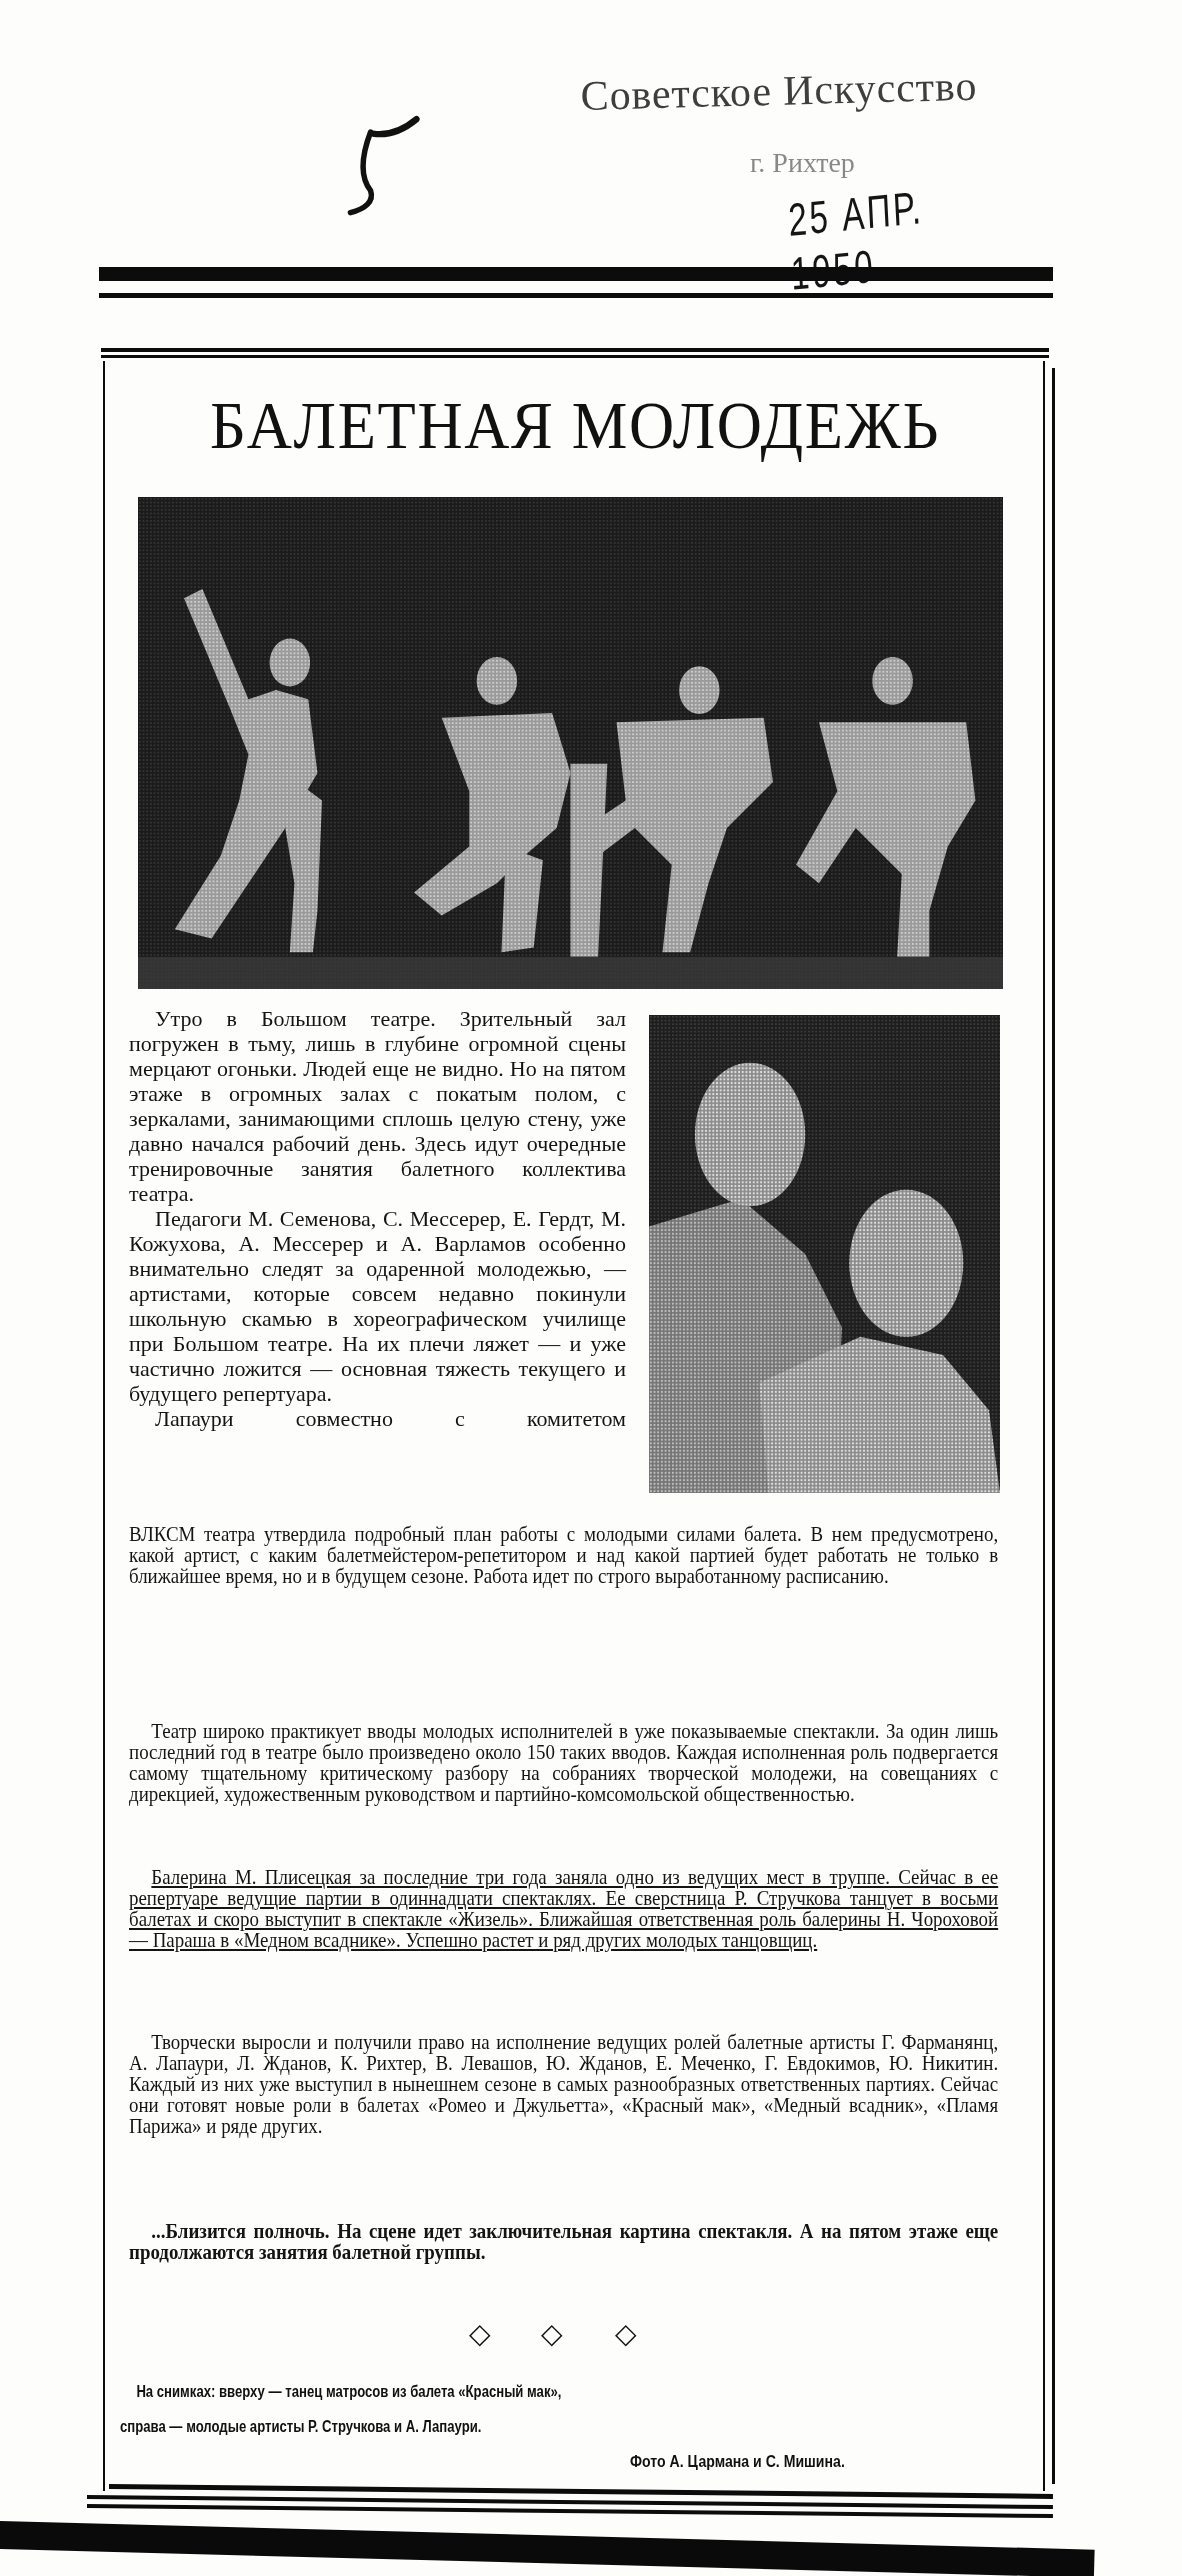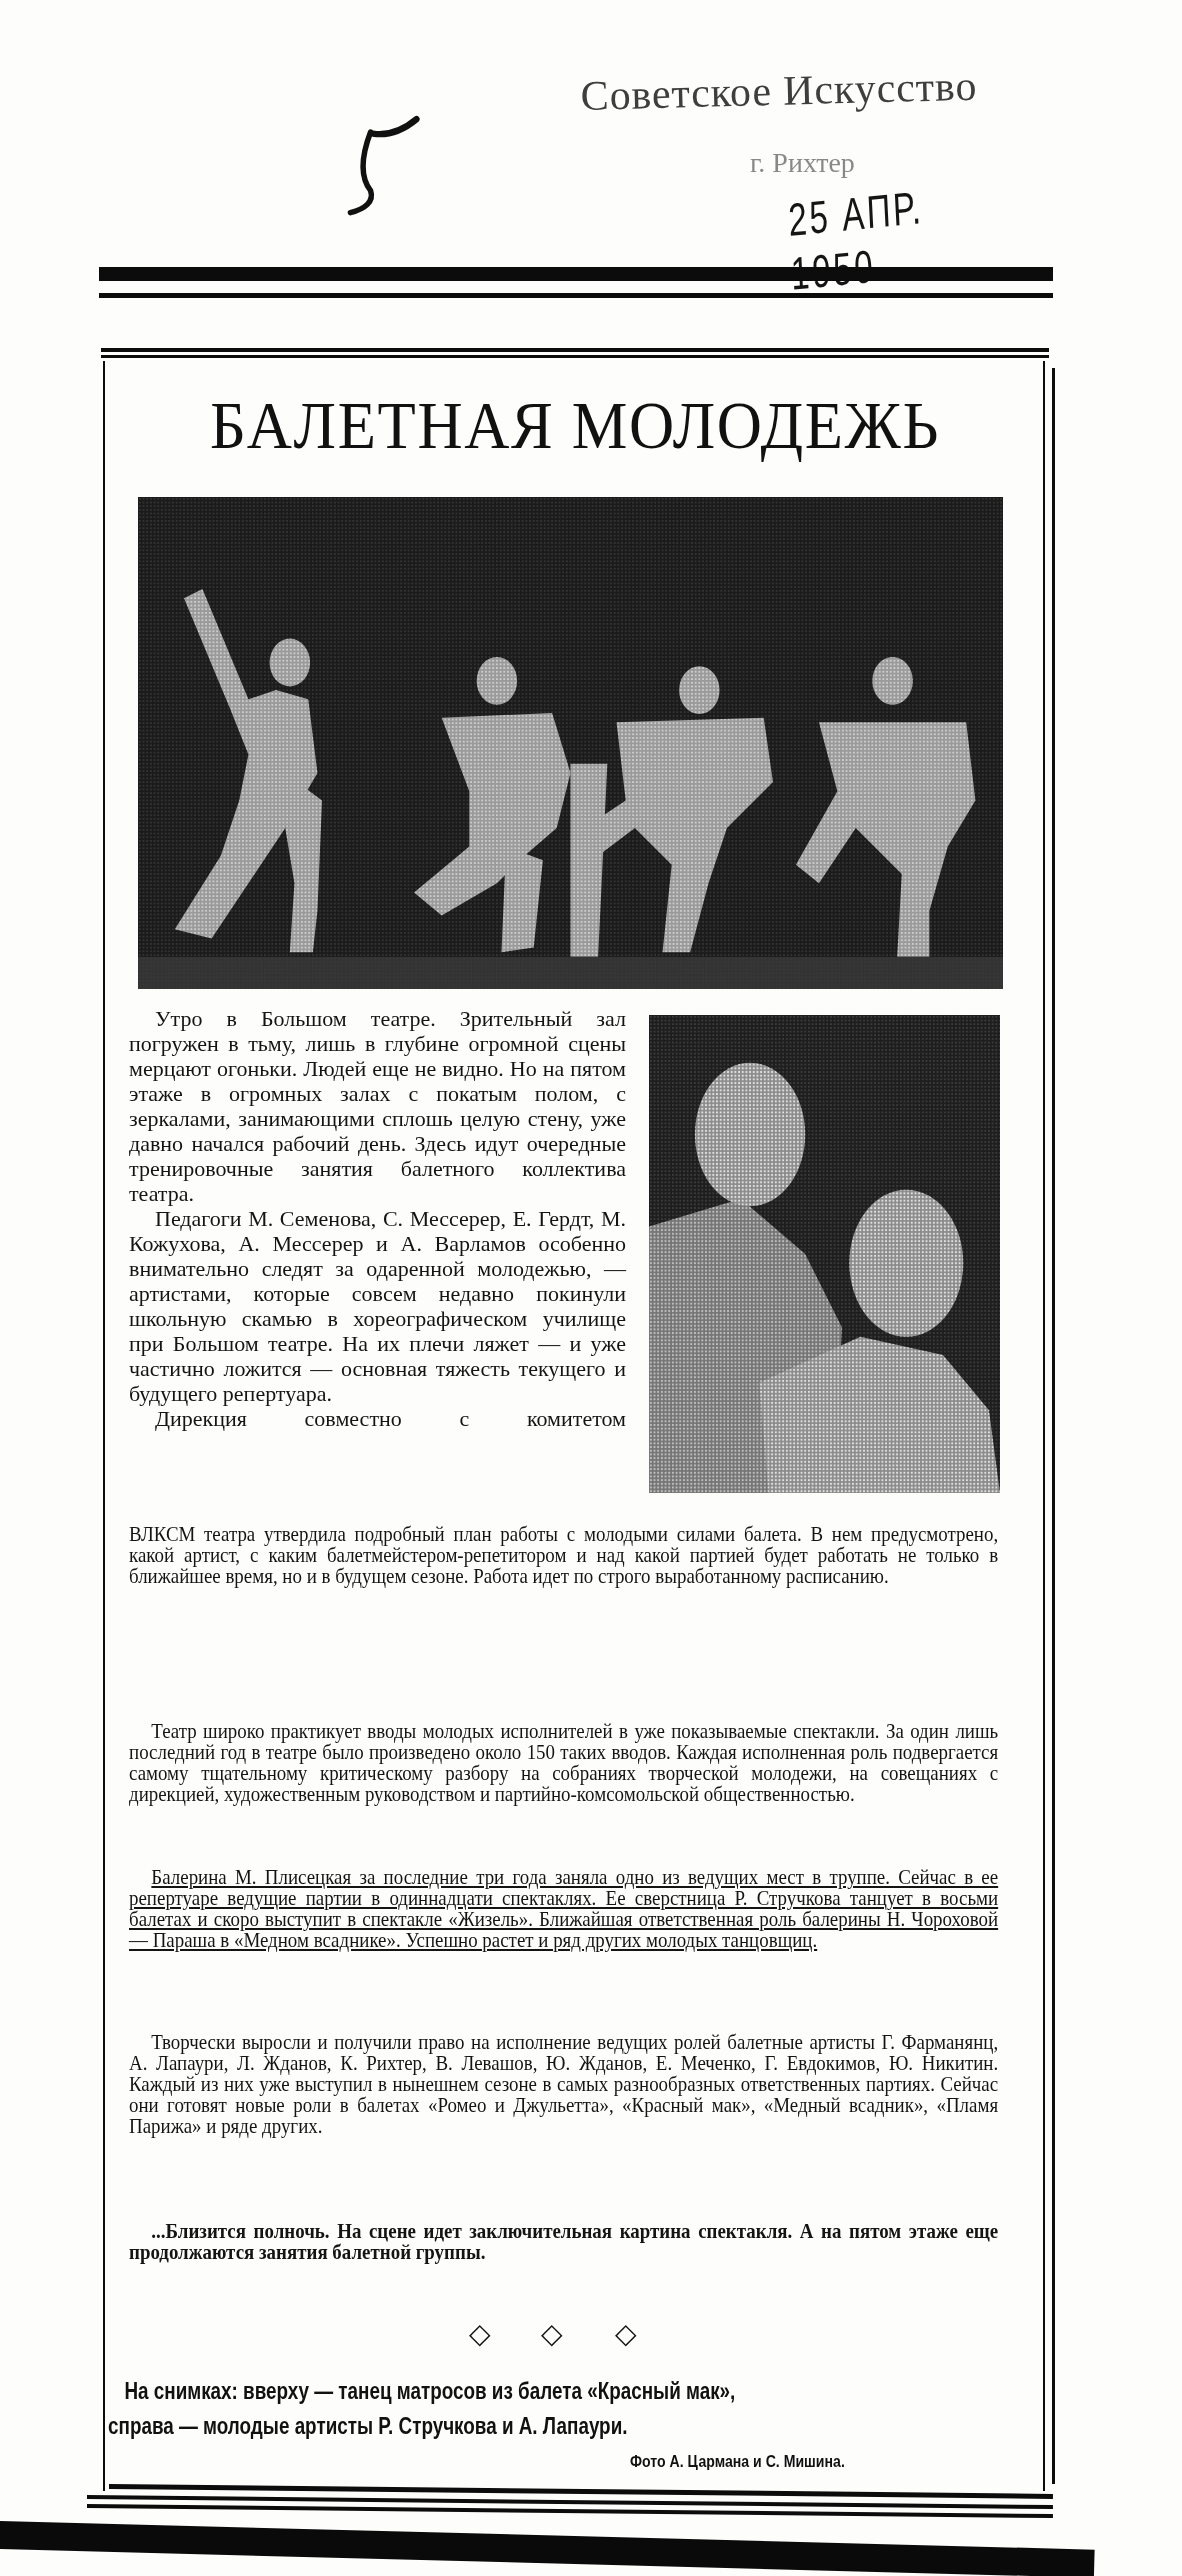--- a/index.html
+++ b/index.html
@@ -79,23 +79,23 @@
   .cf2 { top: 1720px; }
   .cf3 { top: 1866px; text-decoration: underline; }
   .cf4 { top: 2031px; }
   .cf5 { top: 2220px; font-weight: bold; }
   .col-full p { transform: scaleX(.86); transform-origin: left top; width: 116.3%; }
 
   .ornament { top: 2317px; font-size: 28px; color:#111; }
   .orn1 { left: 469px; } .orn2 { left: 541px; } .orn3 { left: 615px; }
 
   .caption {
-    left: 108px; top: 2374px; width: 920px;
+    left: 120px; top: 2374px; width: 920px;
     font-family: "Liberation Sans", sans-serif; font-weight: bold;
-    font-size: 23px; line-height: 35px;
+    font-size: 16px; line-height: 35px;
   }
   .caption span { display: block; transform: scaleX(.82); transform-origin: left top; white-space: nowrap; }
   .credit {
     left: 630px; top: 2452px;
     font-family: "Liberation Sans", sans-serif; font-weight: bold; font-size: 16.6px;
     transform: scaleX(.85); transform-origin: left top; white-space: nowrap;
   }
 
   
   .bottom-bar {
@@ -182,21 +182,21 @@
       <path d="M0 230 L100 200 L170 260 L210 340 L200 520 L0 520 Z" opacity=".8"></path>
       <ellipse cx="280" cy="270" rx="62" ry="80"></ellipse>
       <path d="M120 400 L230 350 L320 370 L370 430 L382 520 L130 520 Z"></path>
     </g>
   </svg>
 </div>
 
 <div class="abs txt col-left">
   <p>Утро в Большом театре. Зрительный зал погружен в тьму, лишь в глубине огромной сцены мерцают огоньки. Людей еще не видно. Но на пятом этаже в огромных залах с покатым полом, с зеркалами, занимающими сплошь целую стену, уже давно начался рабочий день. Здесь идут очередные тренировочные занятия балетного коллектива театра.</p>
   <p>Педагоги М. Семенова, С. Мессерер, Е. Гердт, М. Кожухова, А. Мессерер и А. Варламов особенно внимательно следят за одаренной молодежью, — артистами, которые совсем недавно покинули школьную скамью в хореографическом училище при Большом театре. На их плечи ляжет — и уже частично ложится — основная тяжесть текущего и будущего репертуара.</p>
-  <p style="text-align:justify;text-align-last:justify;">Дирекция совместно с комитетом</p>
+  <p style="text-align:justify;text-align-last:justify;">Лапаури совместно с комитетом</p>
 </div>
 
 <div class="abs txt col-full cf1">
   <p style="text-indent:0">ВЛКСМ театра утвердила подробный план работы с молодыми силами балета. В нем предусмотрено, какой артист, с каким балетмейстером-репетитором и над какой партией будет работать не только в ближайшее время, но и в будущем сезоне. Работа идет по строго выработанному расписанию.</p>
 </div>
 <div class="abs txt col-full cf2">
   <p>Театр широко практикует вводы молодых исполнителей в уже показываемые спектакли. За один лишь последний год в театре было произведено около 150 таких вводов. Каждая исполненная роль подвергается самому тщательному критическому разбору на собраниях творческой молодежи, на совещаниях с дирекцией, художественным руководством и партийно-комсомольской общественностью.</p>
 </div>
 <div class="abs txt col-full cf3">
   <p>Балерина М. Плисецкая за последние три года заняла одно из ведущих мест в труппе. Сейчас в ее репертуаре ведущие партии в одиннадцати спектаклях. Ее сверстница Р. Стручкова танцует в восьми балетах и скоро выступит в спектакле «Жизель». Ближайшая ответственная роль балерины Н. Чороховой — Параша в «Медном всаднике». Успешно растет и ряд других молодых танцовщиц.</p>

